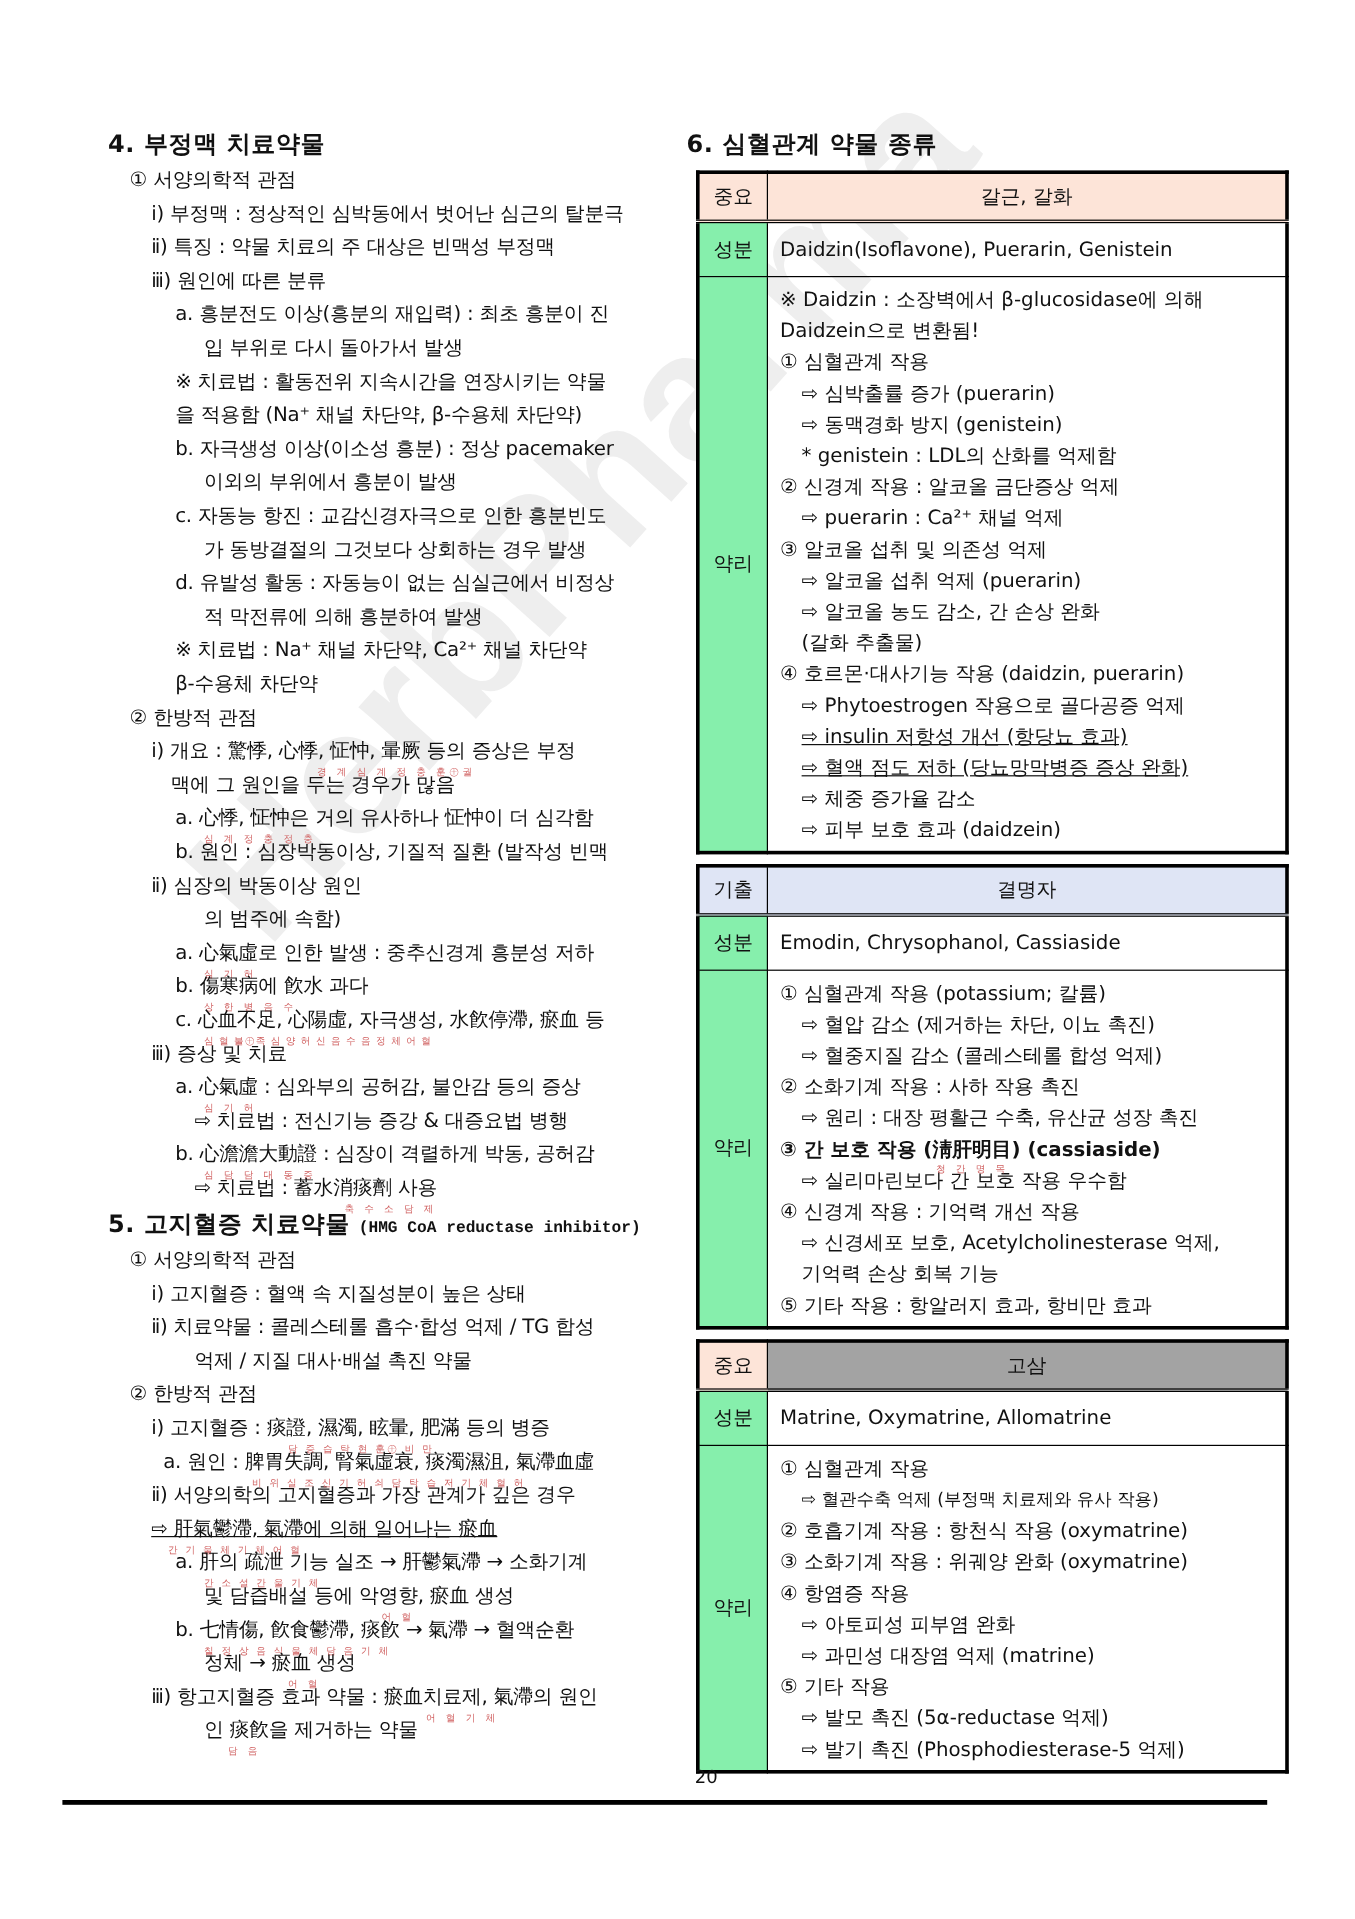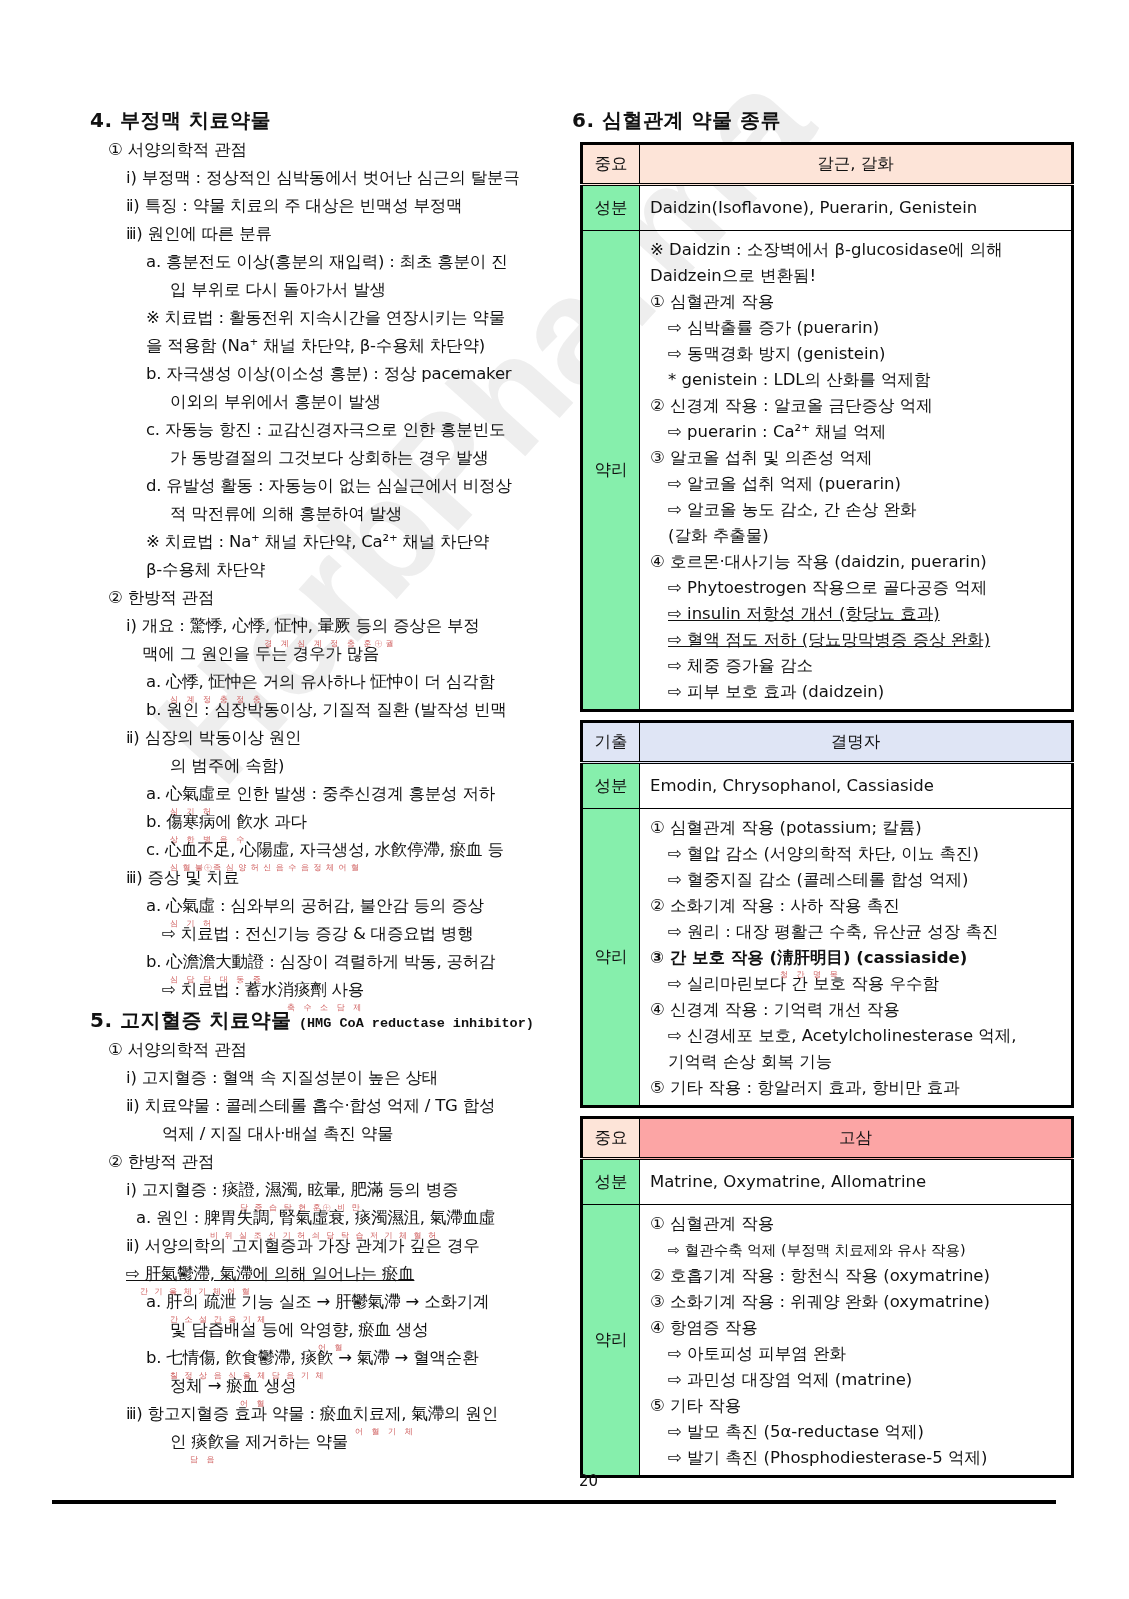--- a/index.html
+++ b/index.html
@@ -143,40 +143,40 @@
         <td class="title" style="background: rgb(223, 229, 245);">결명자</td>
       </tr>
       <tr class="row-comp">
         <td class="k">성분</td>
         <td class="v">Emodin, Chrysophanol, Cassiaside</td>
       </tr>
       <tr>
         <td class="k">약리</td>
         <td class="v body-lines" style="padding-top:6px;padding-bottom:4px;">
           <div>① 심혈관계 작용 (potassium; 칼륨)</div>
-          <div class="s1">⇨ 혈압 감소 (서양의학적 차단, 이뇨 촉진)</div>
+          <div class="s1">⇨ 혈압 감소 (제거하는 차단, 이뇨 촉진)</div>
           <div class="s1">⇨ 혈중지질 감소 (콜레스테롤 합성 억제)</div>
           <div>② 소화기계 작용 : 사하 작용 촉진</div>
           <div class="s1">⇨ 원리 : 대장 평활근 수축, 유산균 성장 촉진</div>
           <div class="bold ruby" style="display:block;"><span>③ 간 보호 작용 (淸肝明目) (cassiaside)</span><span class="rt" style="left:130px;top:17px;text-align:left;font-weight:normal;">청 간 명 목</span></div>
           <div class="s1">⇨ 실리마린보다 간 보호 작용 우수함</div>
           <div>④ 신경계 작용 : 기억력 개선 작용</div>
           <div class="s1">⇨ 신경세포 보호, Acetylcholinesterase 억제,</div>
           <div class="s1">기억력 손상 회복 기능</div>
           <div>⑤ 기타 작용 : 항알러지 효과, 항비만 효과</div>
         </td>
       </tr>
     </tbody>
       </table>
 
     <table class="tbl">
       <tbody>
           <tr class="head">
         <td class="k" style="background: rgb(253, 228, 216);">중요</td>
-        <td class="title" style="background: #fca5a5;">고삼</td>
+        <td class="title" style="background: #a3a3a3;">고삼</td>
       </tr>
       <tr class="row-comp">
         <td class="k">성분</td>
         <td class="v">Matrine, Oxymatrine, Allomatrine</td>
       </tr>
       <tr>
         <td class="k">약리</td>
         <td class="v body-lines" style="padding-top:6px;padding-bottom:4px;">
           <div>① 심혈관계 작용</div>
           <div class="s1 small">⇨ 혈관수축 억제 (부정맥 치료제와 유사 작용)</div>

